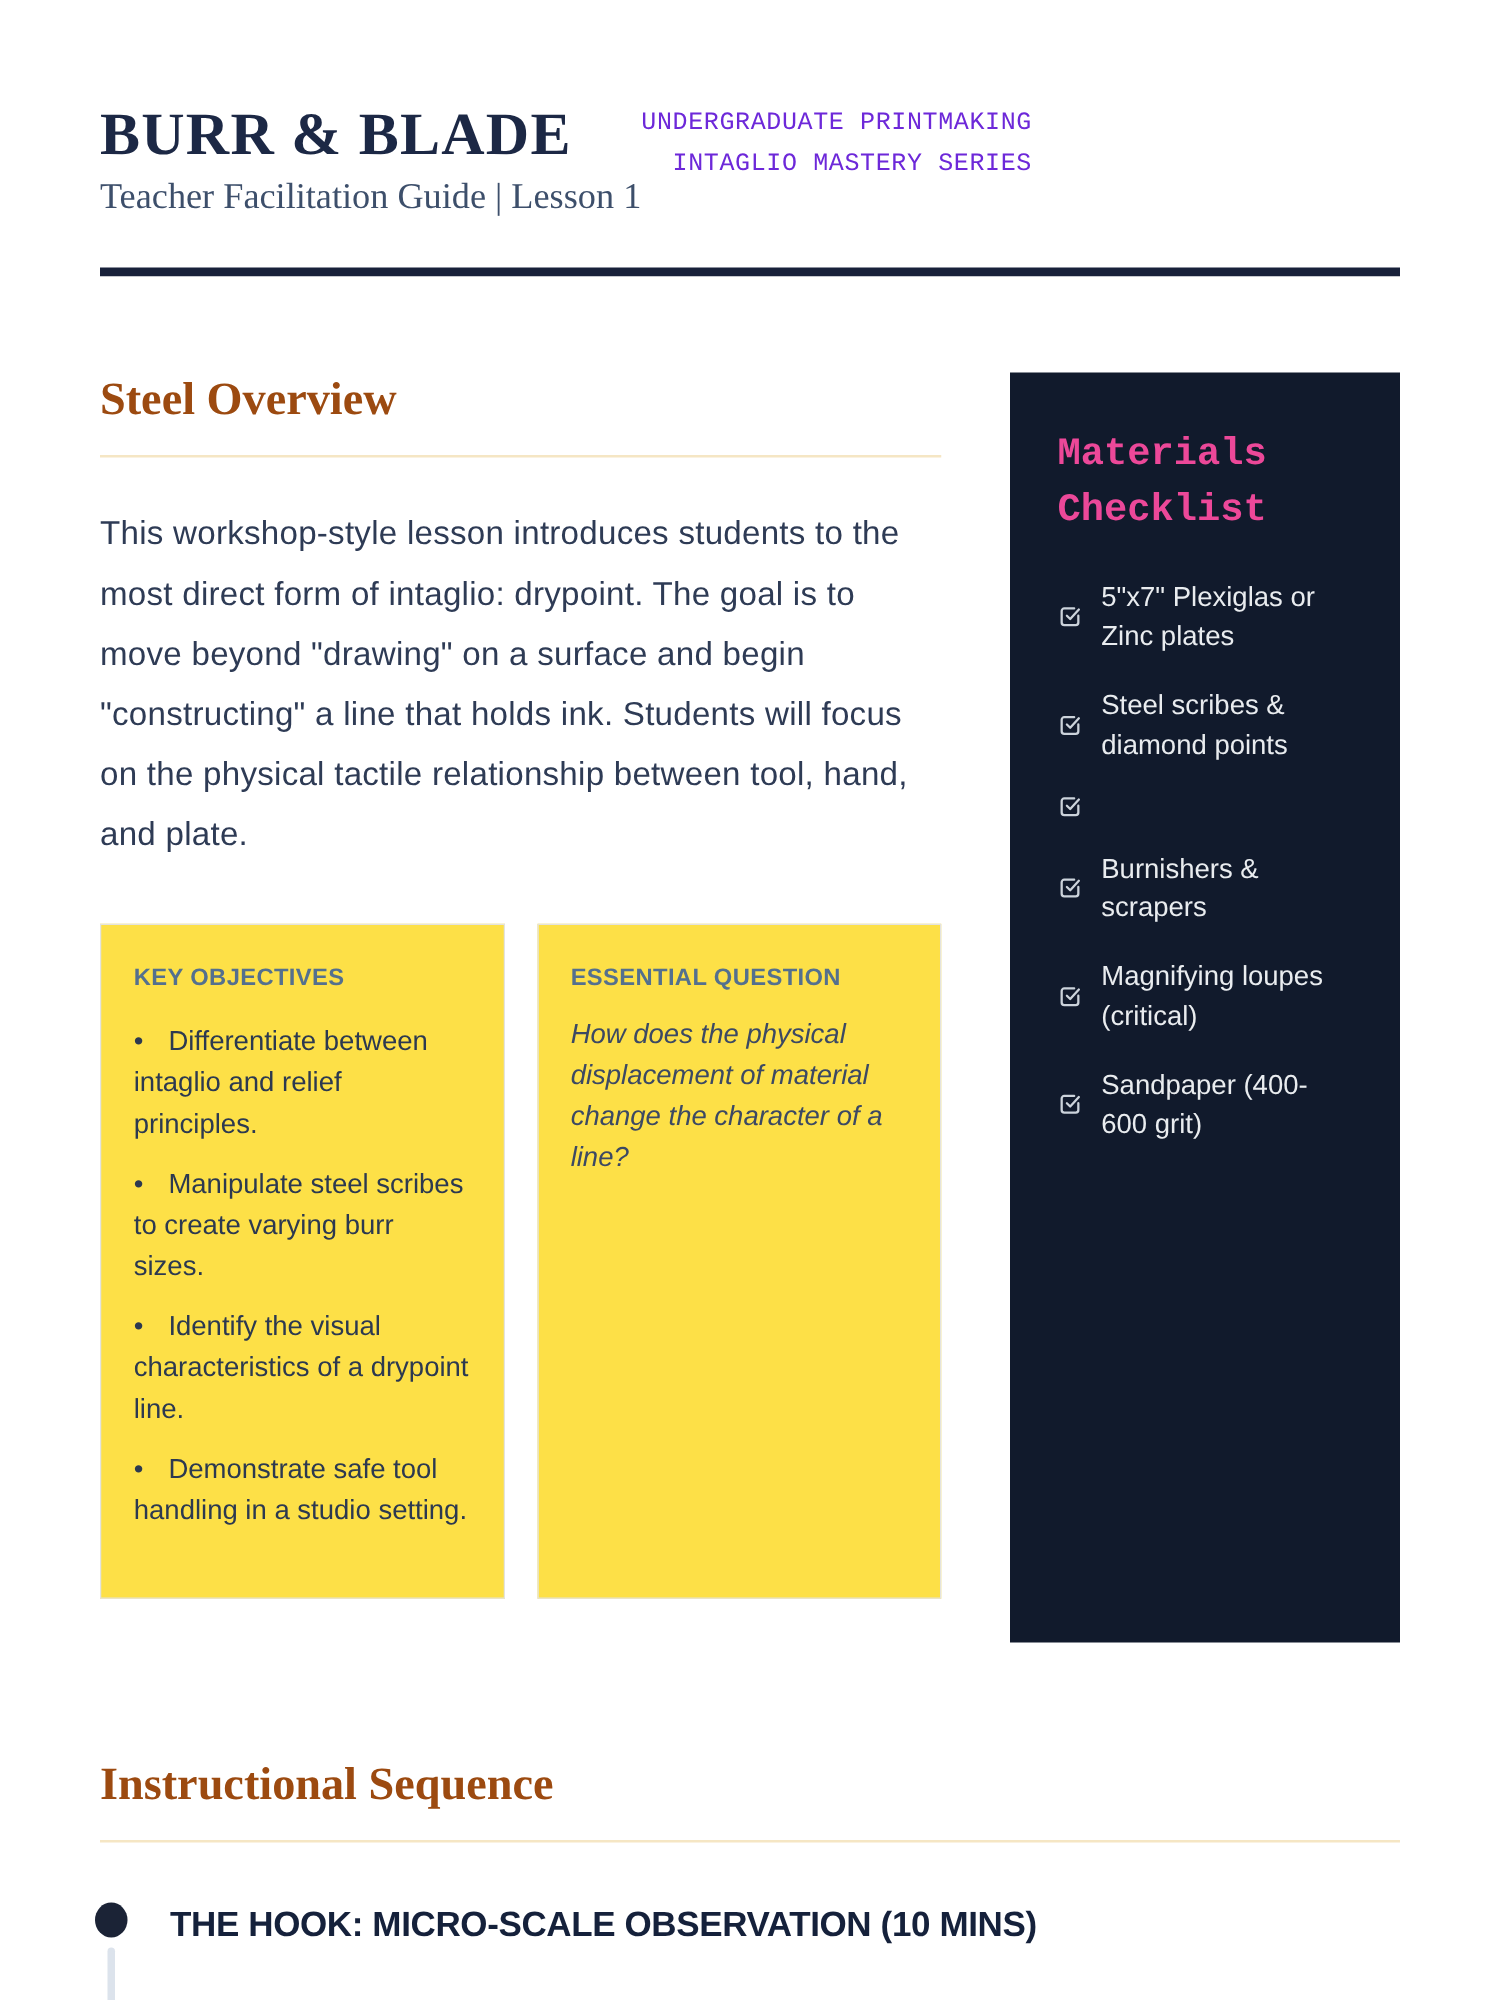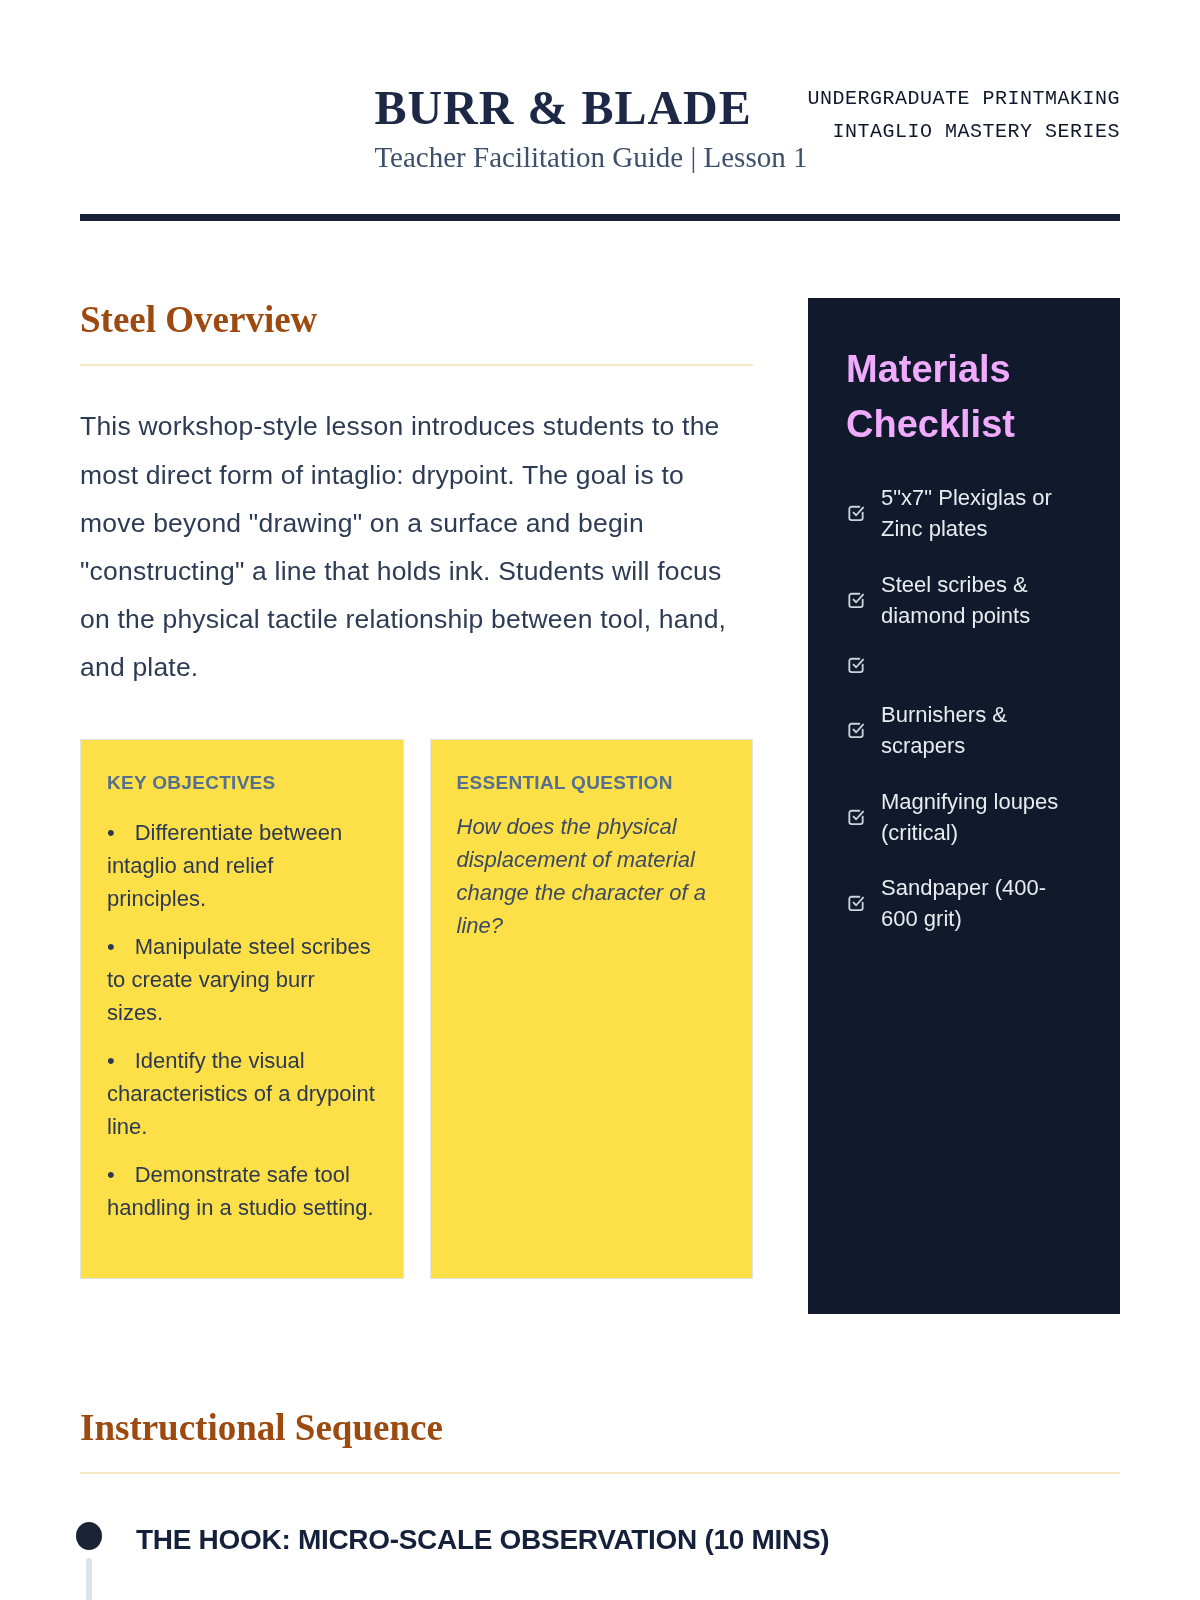--- a/index.html
+++ b/index.html
@@ -6,33 +6,33 @@
   html,body { margin:0; padding:0; }
   body {
     width:1200px; height:1600px; overflow:hidden;
     background:#ffffff;
     font-family:"Liberation Sans", sans-serif;
     color:#2e3b55;
   }
   .container { padding:0 80px; width:1200px; }
 
   
-  .header { margin-top:82px; display:flex; justify-content:flex-end; align-items:flex-end; }
+  .header { margin-top:82px; display:flex; justify-content:flex-start; align-items:flex-end; }
   .brand {
     font-family:"Liberation Serif","DejaVu Serif",serif;
     font-size:48px; font-weight:700; letter-spacing:1px;
     color:#1c2845; line-height:1.05; margin:0;
   }
   .subtitle {
     font-family:"Liberation Serif","DejaVu Serif",serif;
     font-size:29px; color:#3d4f6b; margin-top:8px;
   }
   .program {
     font-family:"Liberation Mono","DejaVu Sans Mono",monospace;
-    font-size:20px; color:#0f172a; text-align:right; line-height:1.65;
+    font-size:20px; color:#6d28d9; text-align:right; line-height:1.65;
     padding-bottom:26px; letter-spacing:0.5px;
   }
   .top-rule { margin-top:40px; height:7px; background:#18213a; }
 
   
   .main { margin-top:77px; display:grid; grid-template-columns:673px 312px; column-gap:55px; }
 
   h2.section-title {
     font-family:"Liberation Serif","DejaVu Serif",serif;
     font-size:37px; font-weight:700; color:#9c4a10; margin:0; line-height:1.2;
@@ -56,22 +56,22 @@
     font-size:22px; line-height:1.5; color:#2c3950; margin-bottom:15px;
   }
   .objectives-list li .bullet { margin-right:20px; }
   .eq-text {
     margin-top:16px; font-size:22px; line-height:1.5; font-style:italic; color:#3c4963;
   }
 
   
   .sidebar { background:#111a2c; height:1016px; padding:44px 38px; }
   .sidebar-title {
-    font-family:Liberation Sans, sans-serif;
-    font-size:38px; font-weight:700; color:#f0abfc; line-height:1.45; margin:0;
+    font-family:Liberation Mono, monospace;
+    font-size:31px; font-weight:700; color:#ec4899; line-height:1.45; margin:0;
   }
   .checklist { margin-top:30px; }
   .check-item { display:flex; align-items:center; gap:15px; margin-bottom:24px; }
   .check-item .check-icon { flex:0 0 auto; display:flex; }
   .check-item .check-label { font-size:22px; line-height:1.42; color:#e9ecef; }
 
   
   .sequence { margin-top:92px; }
   .timeline { margin-top:48px; display:flex; gap:34px; }
   .timeline-marker { width:26px; margin-left:-4px; display:flex; flex-direction:column; align-items:center; }

